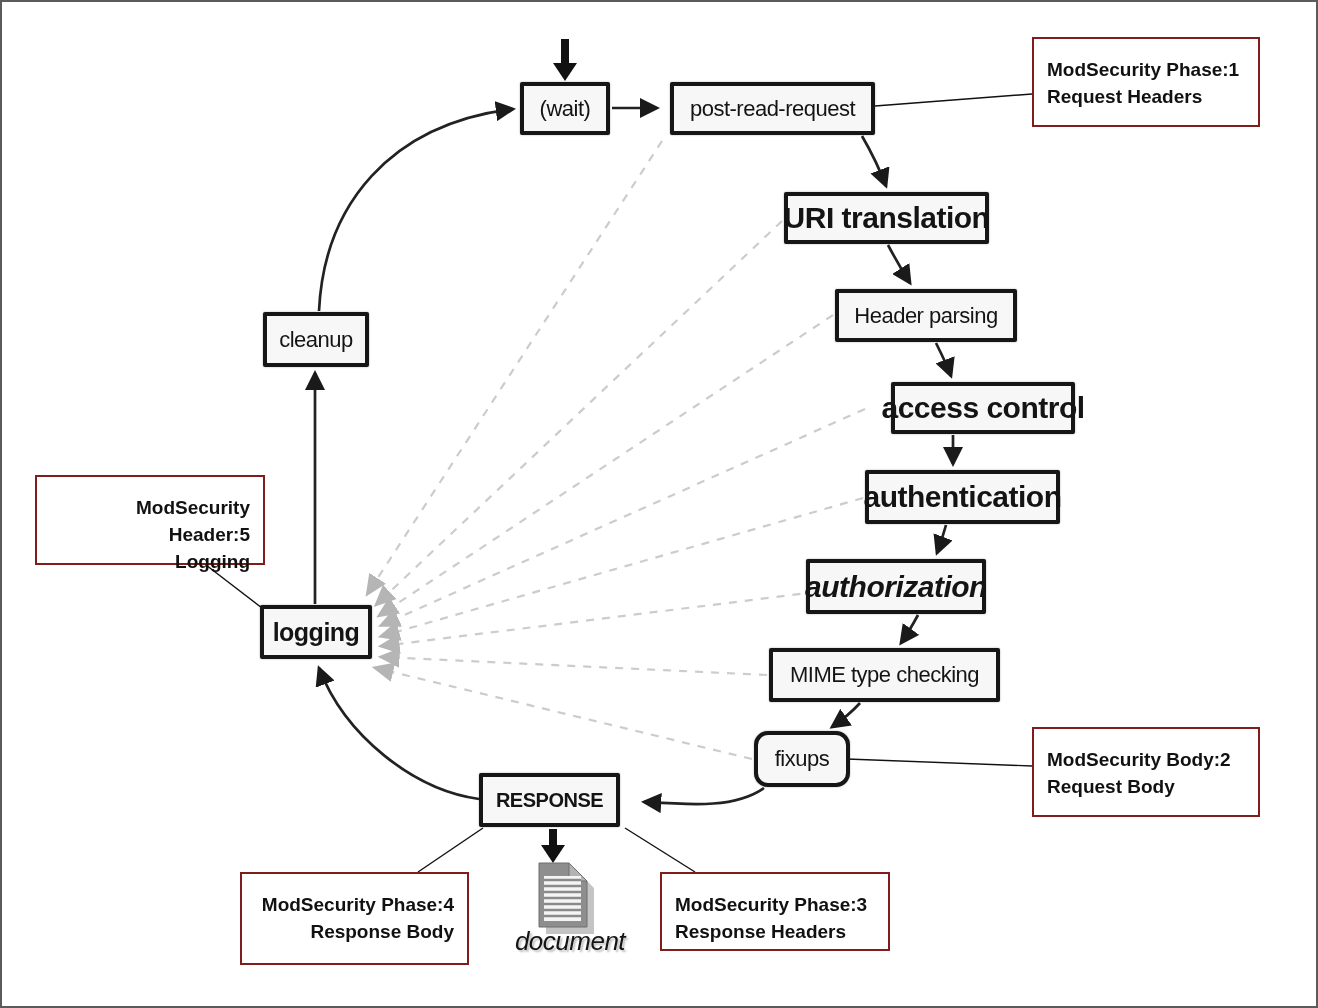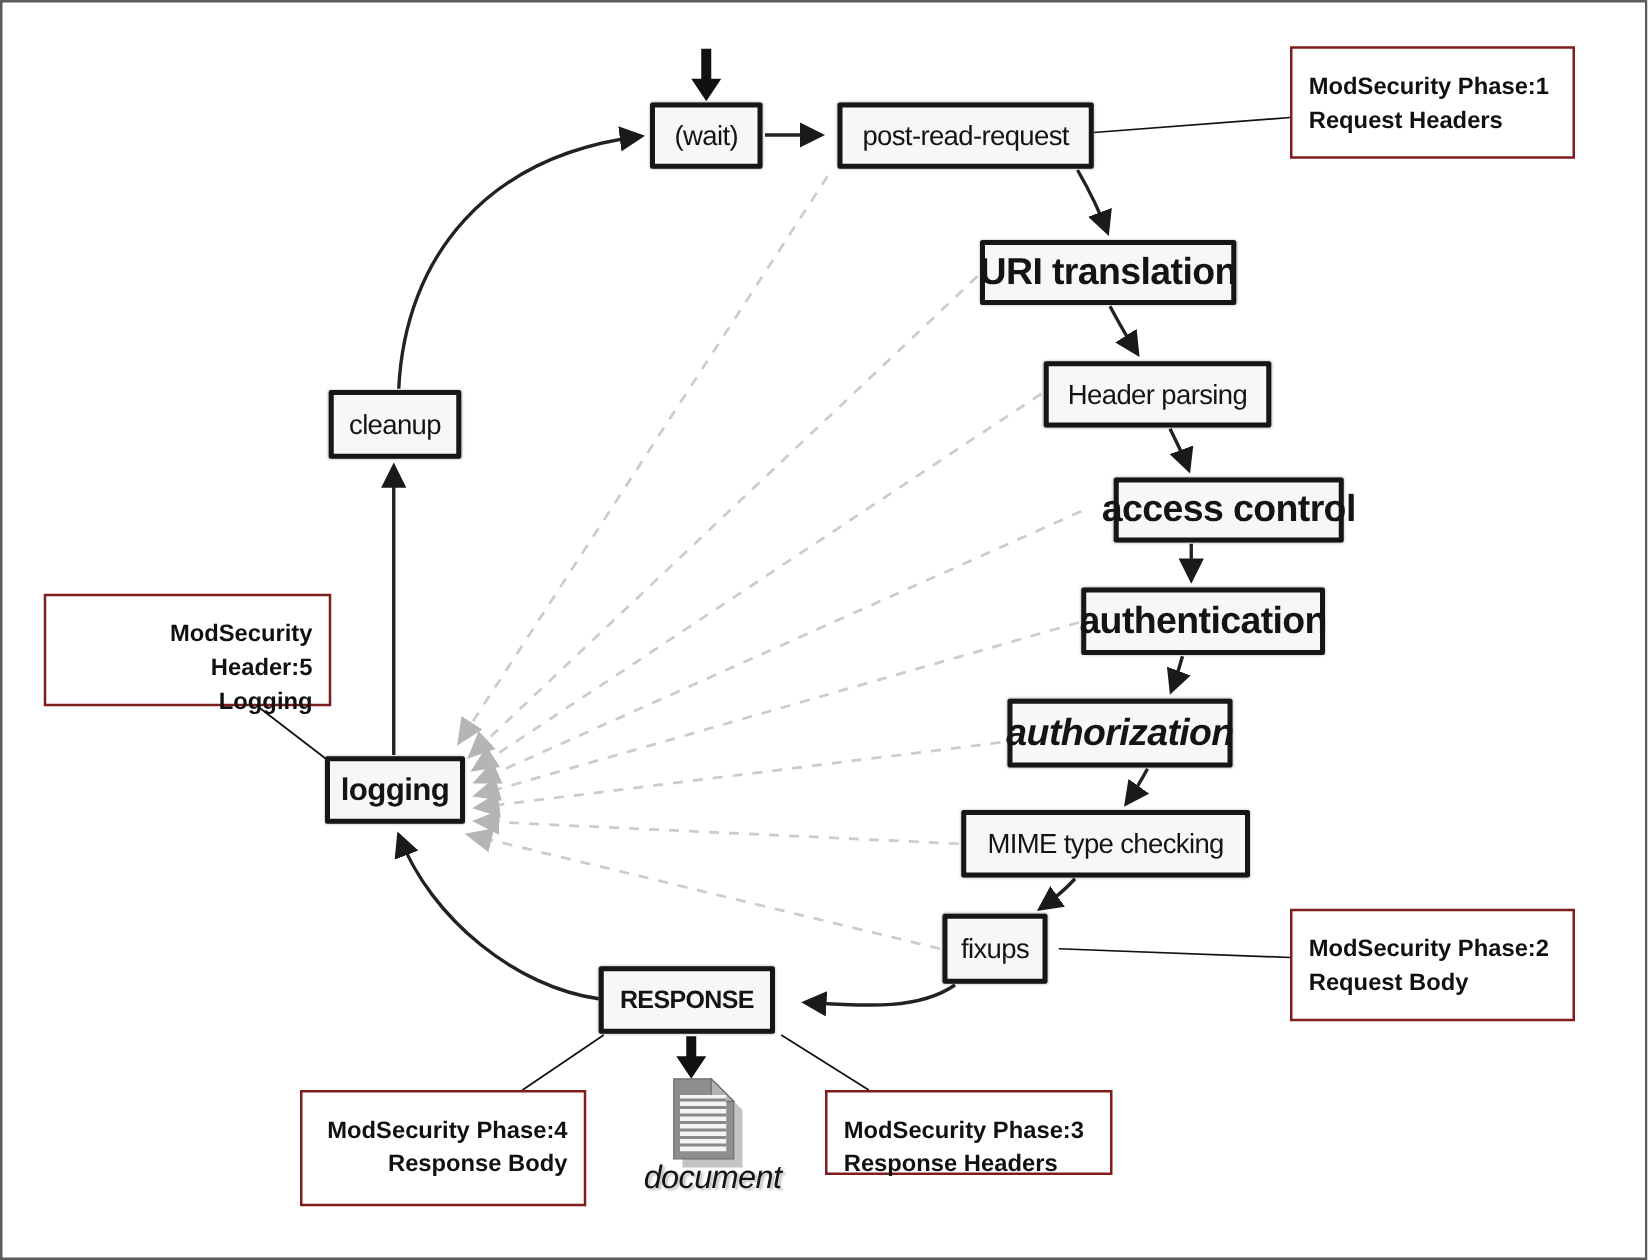--- a/index.html
+++ b/index.html
@@ -31,42 +31,42 @@
   .node.bold{font-weight:700;font-size:30px;}
 
   #n-wait            {left:518px;top:80px;width:90px;height:53px;}
   #n-post-read       {left:668px;top:80px;width:205px;height:53px;}
   #n-uri             {left:782px;top:190px;width:205px;height:52px;}
   #n-header          {left:833px;top:287px;width:182px;height:53px;}
   #n-access          {left:865px;top:380px;width:184px;height:52px;margin-left:24px;}
   #n-authn           {left:863px;top:468px;width:195px;height:54px;}
   #n-authz           {left:804px;top:557px;width:180px;height:55px;font-style:italic;}
   #n-mime            {left:767px;top:646px;width:231px;height:54px;}
-  #n-fixups          {left:752px;top:729px;width:84px;height:56px;}
+  #n-fixups          {left:752px;top:729px;width:96px;height:56px;border-radius:14px;}
   #n-response        {left:477px;top:771px;width:141px;height:54px;font-size:20px;}
   #n-logging         {left:258px;top:603px;width:112px;height:54px;font-size:25px;}
   #n-cleanup         {left:261px;top:310px;width:106px;height:55px;}
 
   
   .callout{
     position:absolute;
     background:#ffffff;
     border:2px solid #7f1d1d;
     box-sizing:border-box;
     color:#111;
     font-weight:700;
     font-size:19px;
     line-height:27px;
     padding:17px 13px 0 13px;
   }
   .callout.align-left{text-align:left;}
   .callout.align-right{text-align:right;}
   #a-phase1{left:1030px;top:35px; width:228px;height:90px;}
   #a-phase2{left:1030px;top:725px;width:228px;height:90px;}
-  #a-phase3{left:658px; top:870px;width:230px;height:68px;}
+  #a-phase3{left:658px; top:870px;width:230px;height:79px;}
   #a-phase4{left:238px; top:870px;width:229px;height:93px;}
   #a-phase5{left:33px;  top:473px;width:230px;height:90px;}
 
   
   #doc-wrap{position:absolute;left:508px;top:858px;width:120px;height:100px;}
   #doc-label{
     position:absolute;left:0px;top:66px;width:120px;
     text-align:center;
     font-weight:400;font-style:italic;font-size:26px;color:#151515;
     letter-spacing:-0.5px;
@@ -144,21 +144,21 @@
   <div class="node reg" id="n-fixups">fixups</div>
   <div class="node bold" id="n-response">RESPONSE</div>
   <div class="node bold" id="n-logging">logging</div>
   <div class="node reg" id="n-cleanup">cleanup</div>
 
   <div class="callout align-left" id="a-phase1">
     <div>ModSecurity Phase:1</div>
     <div>Request Headers</div>
   </div>
   <div class="callout align-left" id="a-phase2">
-    <div>ModSecurity Phase:2</div>
+    <div>ModSecurity Body:2</div>
     <div>Request Body</div>
   </div>
   <div class="callout align-left" id="a-phase3">
     <div>ModSecurity Phase:3</div>
     <div>Response Headers</div>
   </div>
   <div class="callout align-right" id="a-phase4">
     <div>ModSecurity Phase:4</div>
     <div>Response Body</div>
   </div>

